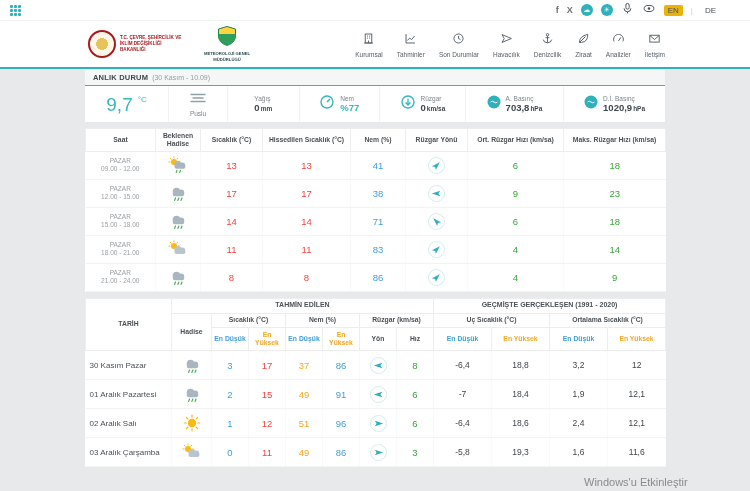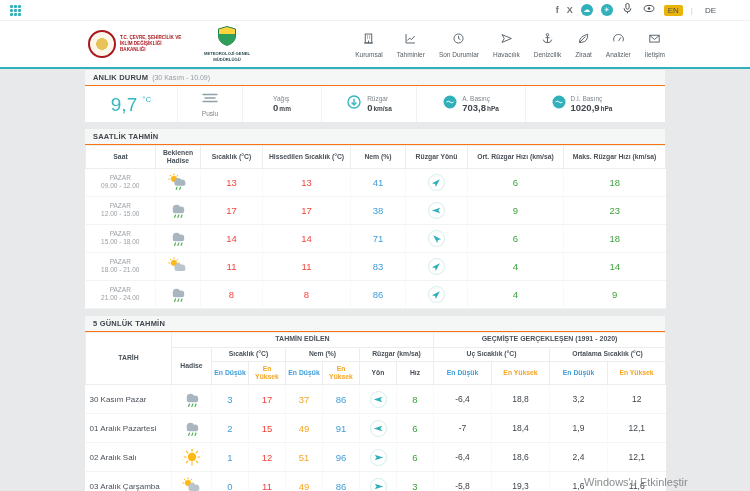--- a/index.html
+++ b/index.html
@@ -223,20 +223,32 @@
                 </g>
               </svg></span>
           <span class="cc-label">Puslu</span>
         </div>
         <div class="cc cc-precip">
           <div class="stack">
             <span class="cc-label">Yağış</span>
             <span class="val"><b>0</b><small>mm</small></span>
           </div>
         </div>
+        <div class="cc cc-hum">
+          <span><svg width="16" height="16" viewBox="0 0 16 16">
+                <g fill="none" stroke="#35b7c1" stroke-width="1.4">
+                  <circle cx="8" cy="8" r="6"></circle>
+                  <line x1="8" y1="8" x2="11" y2="5"></line>
+                </g>
+              </svg></span>
+          <div class="stack">
+            <span class="cc-label">Nem</span>
+            <span class="val teal">%77</span>
+          </div>
+        </div>
         <div class="cc cc-wind">
           <span><svg width="16" height="16" viewBox="0 0 16 16">
                 <g fill="none" stroke="#35b7c1" stroke-width="1.4">
                   <circle cx="8" cy="8" r="6"></circle>
                   <line x1="8" y1="4.8" x2="8" y2="10.6"></line>
                   <polyline points="5.6,8.5 8,11 10.4,8.5"></polyline>
                 </g>
               </svg></span>
           <div class="stack">
             <span class="cc-label">Rüzgar</span>
@@ -260,23 +272,20 @@
               </svg></span>
           <div class="stack">
             <span class="cc-label">D.İ. Basınç</span>
             <span class="val"><b>1020,9</b><small>hPa</small></span>
           </div>
         </div>
       </div>
     </div>
 
     <div class="card">
-      <div class="strip">
-        <b>SAATLİK TAHMİN</b>
-      </div>
       <table id="hourly-table">
           <colgroup>
             <col style="width:70px">
             <col style="width:45px">
             <col style="width:62px">
             <col style="width:88px">
             <col style="width:55px">
             <col style="width:62px">
             <col style="width:96px">
             <col style="width:102px">
@@ -452,23 +461,20 @@
                   </svg>
                 </span></td>
               <td class="v-green">4</td>
               <td class="v-green">9</td>
             </tr>
           </tbody>
         </table>
     </div>
 
     <div class="card">
-      <div class="strip">
-        <b>5 GÜNLÜK TAHMİN</b>
-      </div>
       <table id="daily-table">
           <colgroup>
             <col style="width:86px">
             <col style="width:40px">
             <col style="width:37px">
             <col style="width:37px">
             <col style="width:37px">
             <col style="width:37px">
             <col style="width:37px">
             <col style="width:37px">

